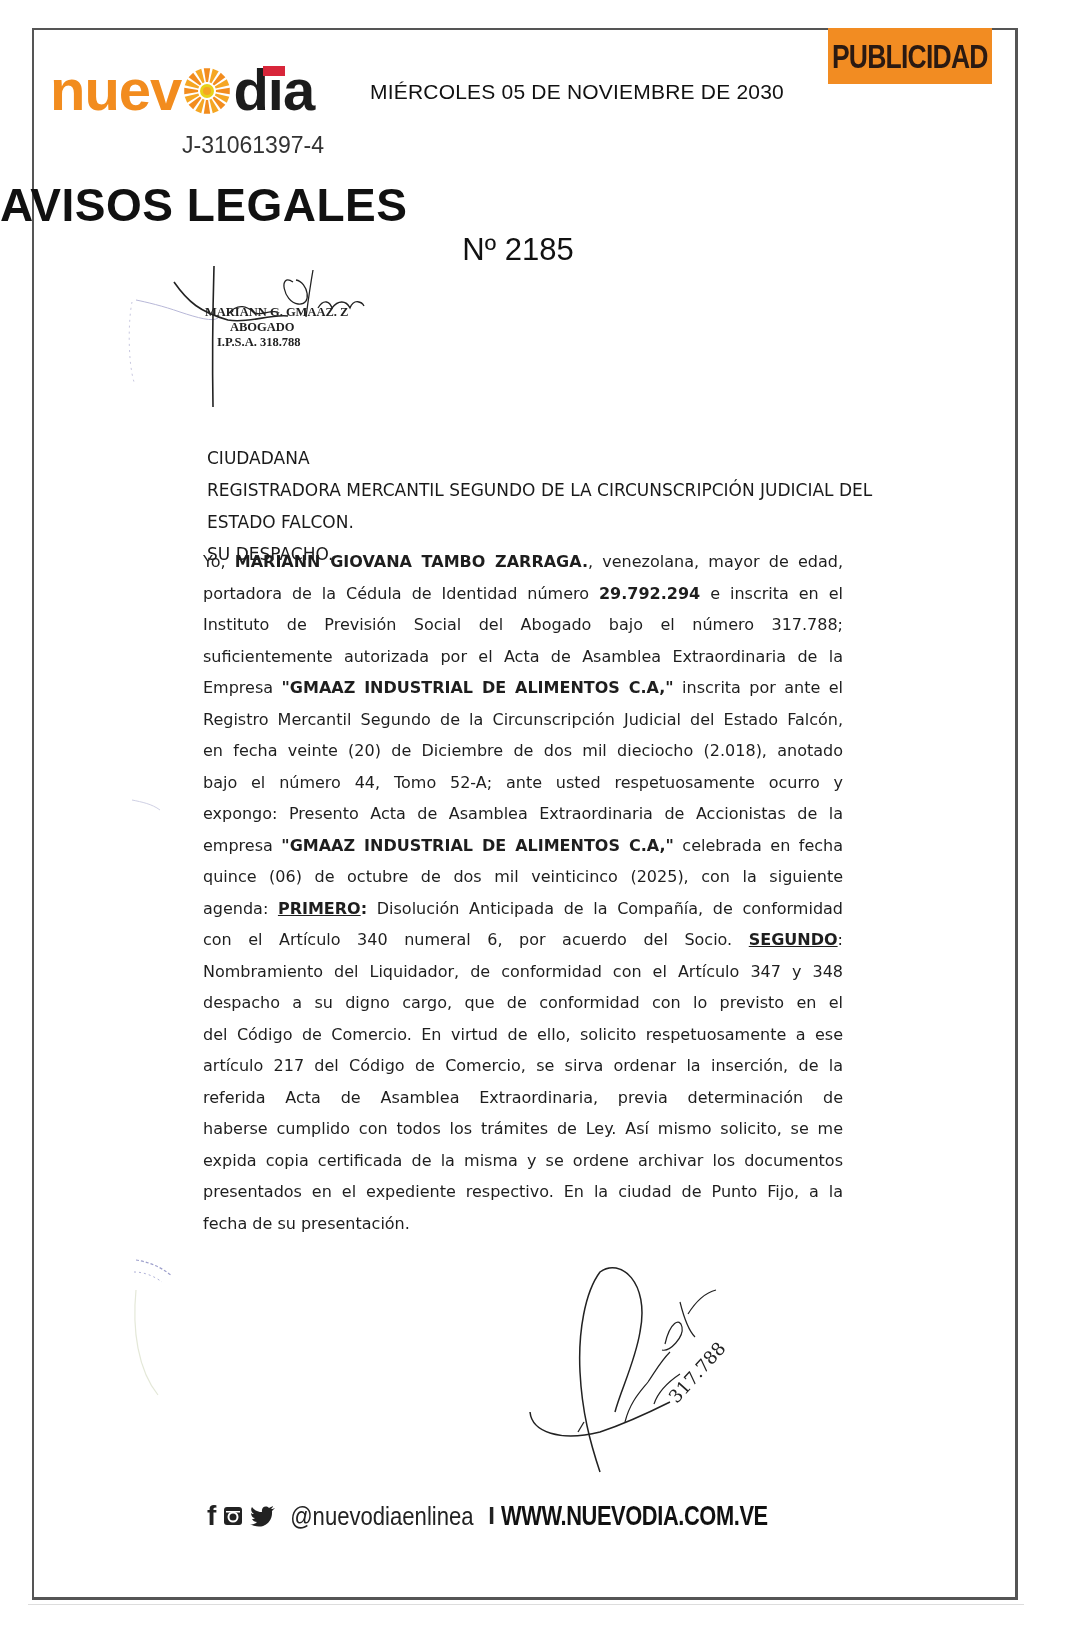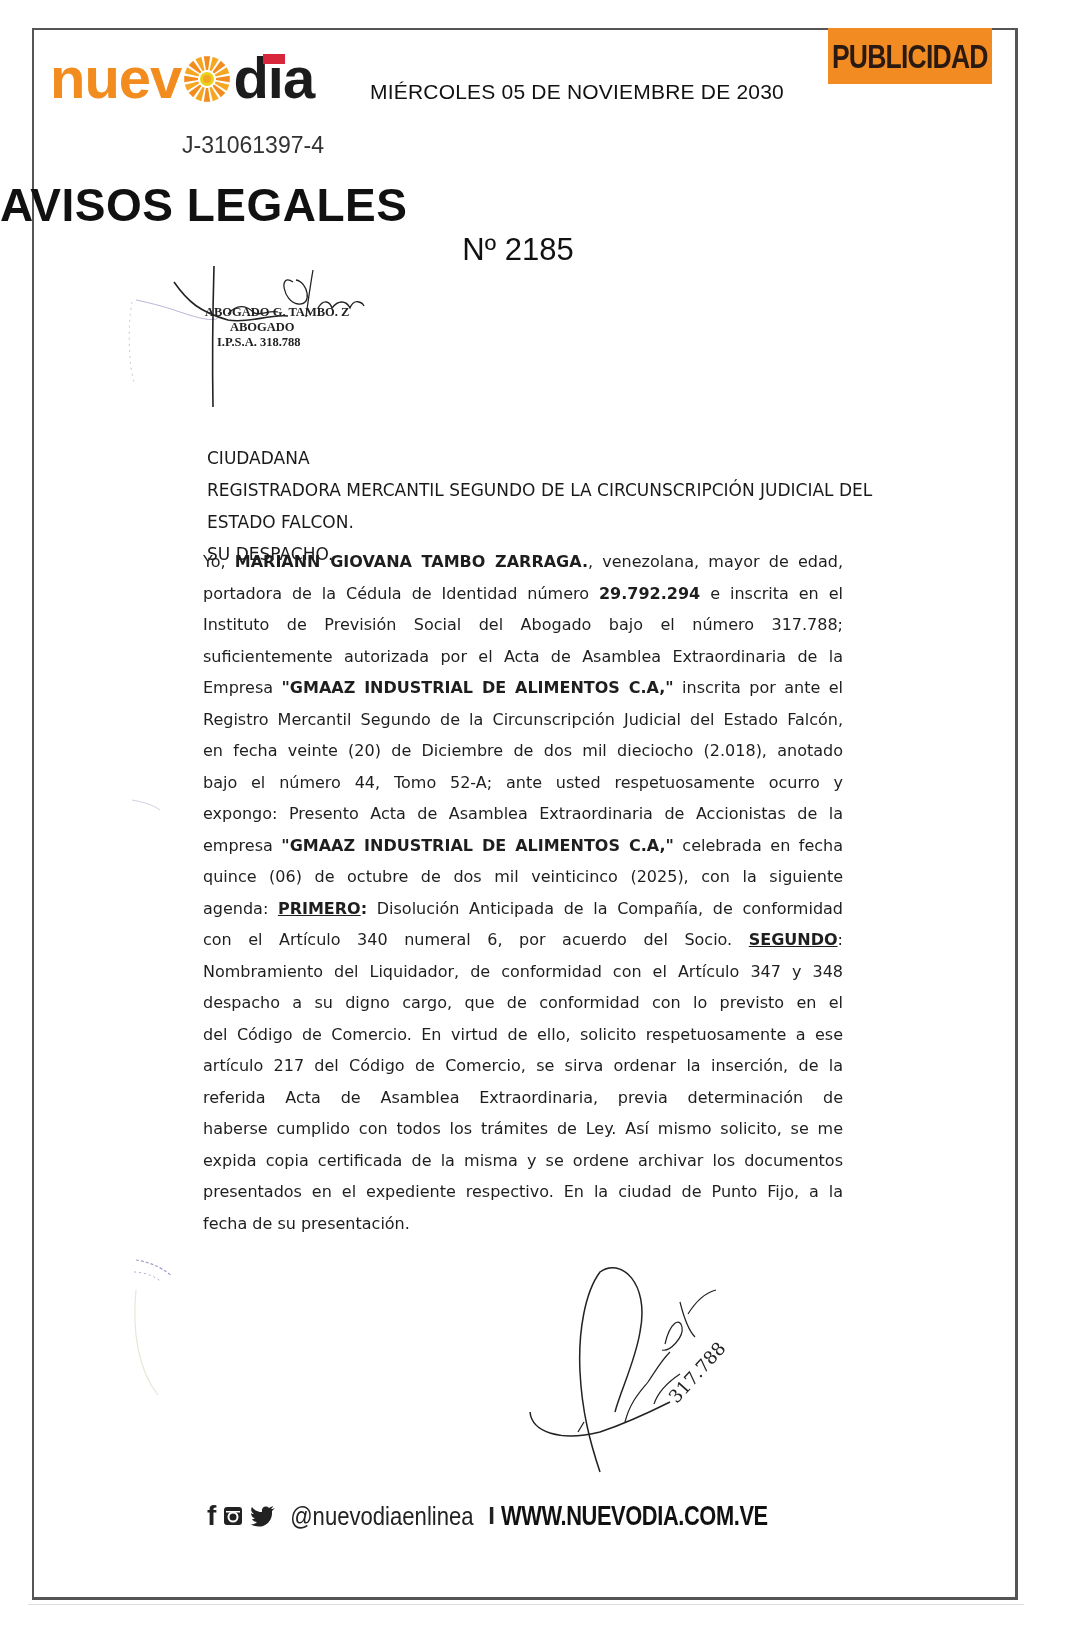--- a/index.html
+++ b/index.html
@@ -8,21 +8,21 @@
     font-family:"DejaVu Sans", sans-serif; color:#1a1a1a;
   }
   .frame {
     position:absolute; left:32px; top:28px; width:986px; height:1572px;
     border:2px solid #555; border-right-width:3px; border-bottom-width:3px; box-sizing:border-box;
   }
   .frame-shadow {
     position:absolute; left:28px; top:1604px; width:996px; height:1px; background:#ddd;
   }
   .logo {
-    position:absolute; left:50px; top:48px; height:60px; display:flex; align-items:flex-end;
+    position:absolute; left:50px; top:60px; height:60px; display:flex; align-items:flex-end;
     font-family:"Liberation Sans", sans-serif; font-weight:bold; font-size:58px; line-height:60px; letter-spacing:-1px;
   }
   .logo .nuev { color:#f28c1e; }
   .logo .dia { color:#1c1c1c; position:relative; }
   .logo .dia .bar { position:absolute; left:30px; top:6px; width:22px; height:10px; background:#d8263a; }
   .logo .sun { width:50px; height:50px; margin:0 1px 4px 1px; }
   .rif {
     position:absolute; left:182px; top:106px; font-family:"Liberation Sans", sans-serif; font-size:23px; color:#333;margin-top:26px;
   }
   .date {
@@ -123,21 +123,21 @@
   <path d="M18,38 C28,40 45,44 62,50 C80,56 95,60 100,56" fill="none" stroke="#b8b8d8" stroke-width="1"></path>
   <path d="M14,40 C10,60 10,100 16,120" fill="none" stroke="#c8c8e0" stroke-width="1" stroke-dasharray="2 4"></path>
   <path d="M56,20 C70,40 82,50 110,58 C130,62 150,52 170,54" fill="none" stroke="#222" stroke-width="1.6"></path>
   <path d="M96,4 C95,40 94,90 95,145" fill="none" stroke="#222" stroke-width="1.6"></path>
   <path d="M110,52 C120,40 130,45 135,50 C140,55 150,48 160,50" fill="none" stroke="#222" stroke-width="1.2"></path>
   <path d="M175,20 C160,10 165,40 180,42 C195,44 190,20 178,18" fill="none" stroke="#222" stroke-width="1.3"></path>
   <path d="M195,8 C192,25 190,40 188,55" fill="none" stroke="#222" stroke-width="1.3"></path>
   <path d="M200,46 C206,36 212,40 214,46 C220,38 228,38 232,46 C236,36 244,40 246,44" fill="none" stroke="#222" stroke-width="1.3"></path>
 </svg>
 <div class="stamp-text">
-  <span class="l1">ABOGADO G. TAMBO. Z</span>
+  <span class="l1">MARIANN G. GMAAZ. Z</span>
   <span class="l2">ABOGADO</span>
   <span class="l3">I.P.S.A. 318.788</span>
 </div>
 
 <svg class="seal" style="left:128px;top:790px;width:40px;height:40px;" viewBox="0 0 40 40">
   <path d="M4,10 C14,12 24,14 32,20" fill="none" stroke="#cfd0e4" stroke-width="1"></path>
 </svg>
 <svg class="seal" style="left:128px;top:1250px;width:80px;height:150px;" viewBox="0 0 80 150">
   <path d="M8,10 C20,12 32,16 44,26" fill="none" stroke="#9ea0cc" stroke-width="1.2" stroke-dasharray="3 2"></path>
   <path d="M6,22 C16,22 26,26 34,32" fill="none" stroke="#b0b2d8" stroke-width="1" stroke-dasharray="2 3"></path>

